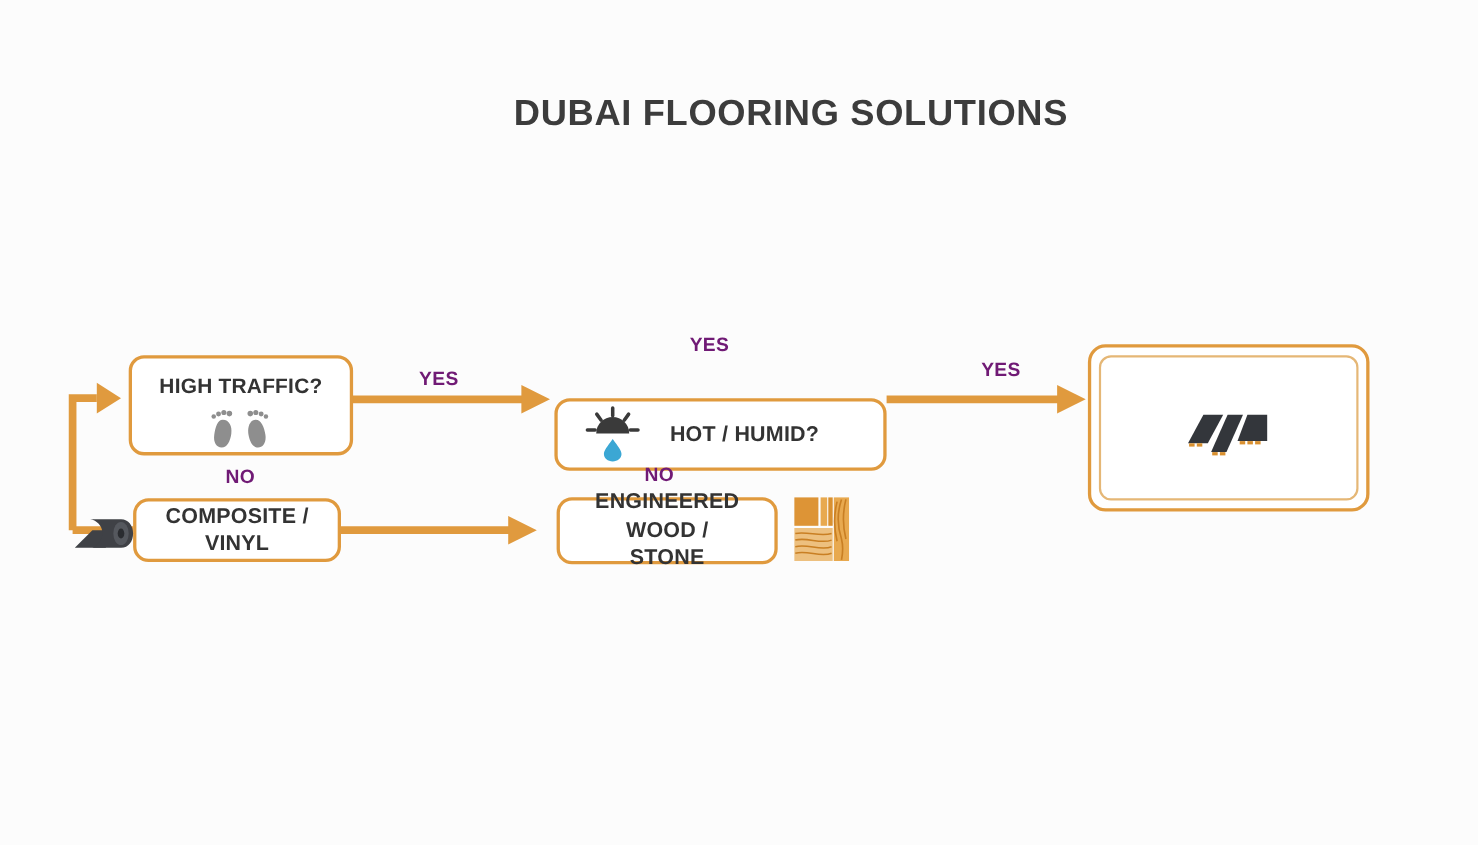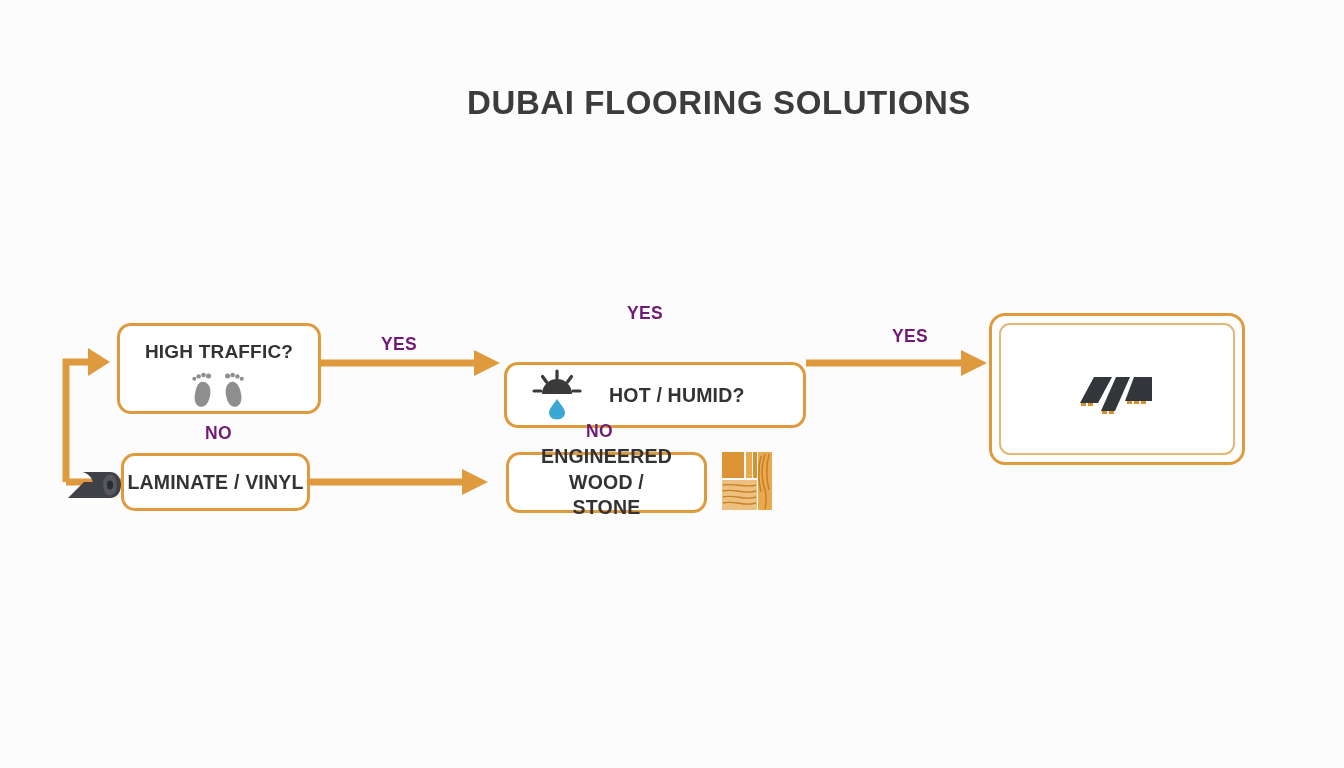--- a/index.html
+++ b/index.html
@@ -212,21 +212,21 @@
           <rect x="31" y="38" width="5" height="3"></rect>
         <rect x="49" y="28" width="5" height="3"></rect>
           <rect x="56" y="28" width="5" height="3"></rect>
         <rect x="63" y="28" width="5" height="3"></rect>
       </g>
     </svg>
   </div>
 </div>
 
 <div class="node" id="node-laminate">
-  <div class="node-label">LAMINATE / VINYL</div>
+  <div class="node-label">COMPOSITE / VINYL</div>
 </div>
 
 <div class="node" id="node-engineered">
   <div class="node-label">
     <span>ENGINEERED WOOD /</span><br>
     <span>STONE</span>
   </div>
 </div>
 
 <svg id="icon-roll" width="56" height="42" viewBox="0 0 56 42" xmlns="http://www.w3.org/2000/svg">

